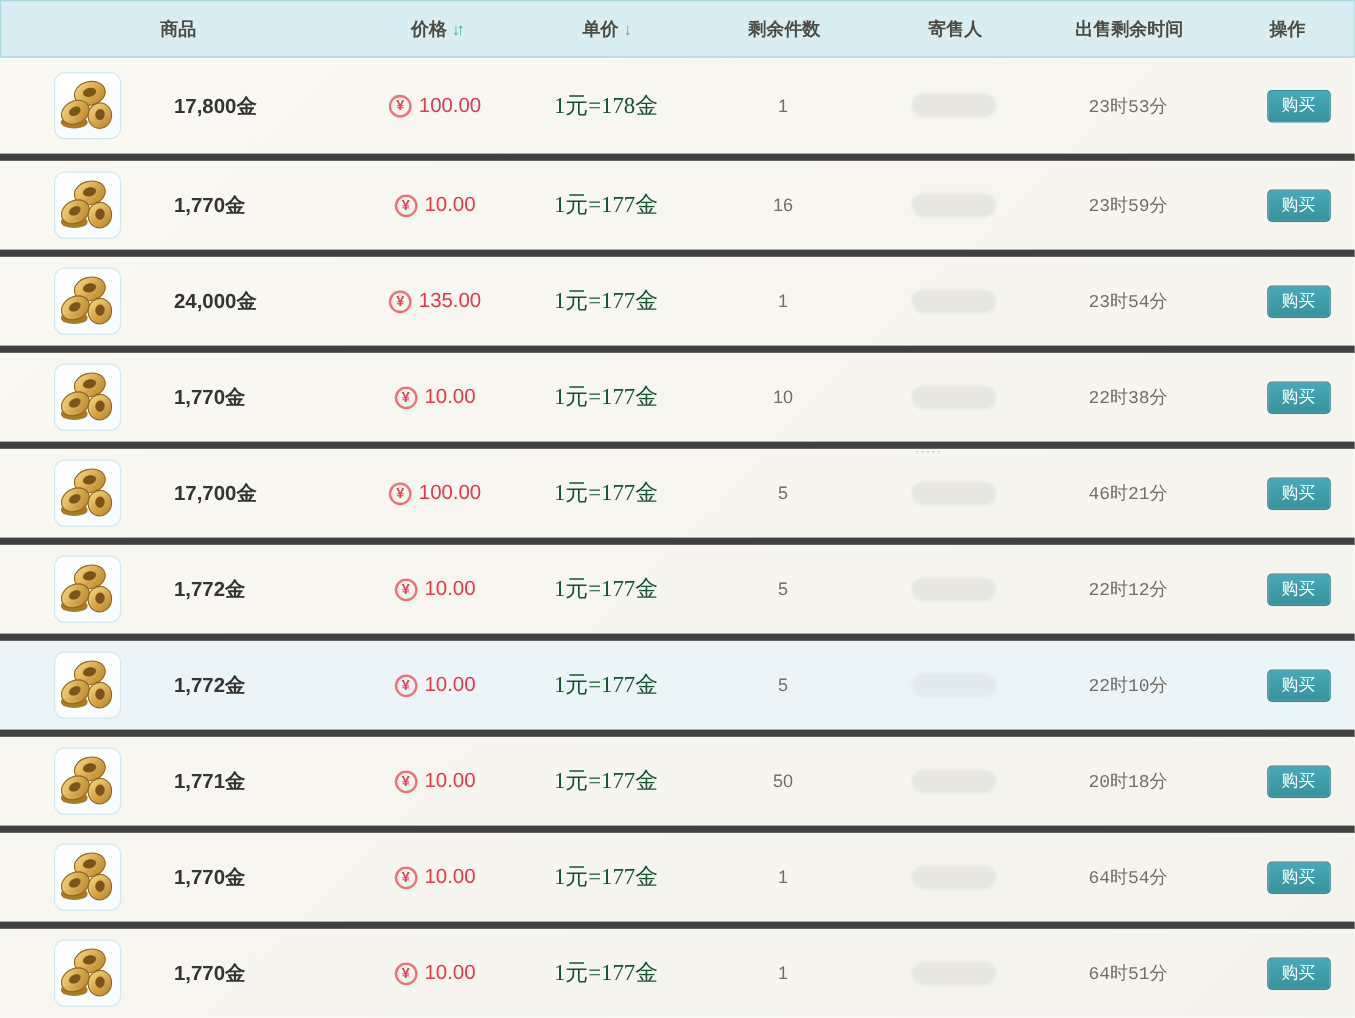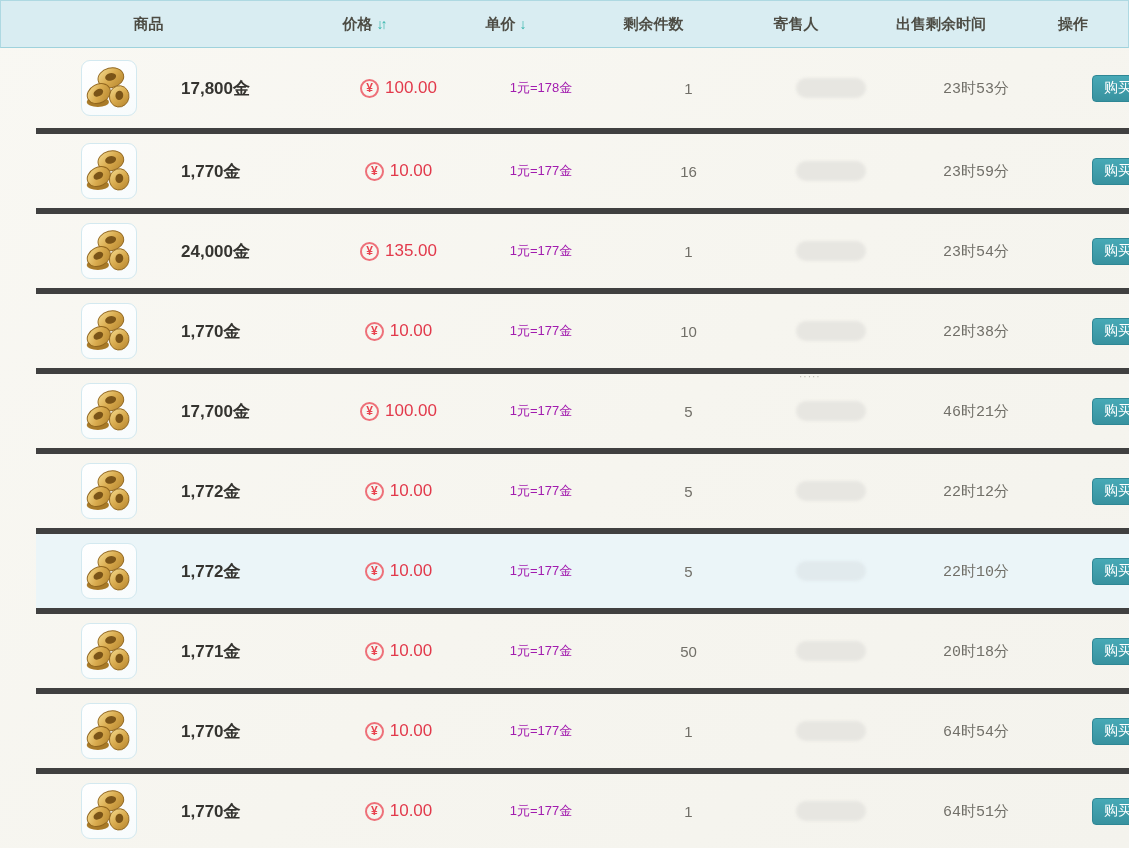--- a/index.html
+++ b/index.html
@@ -32,21 +32,20 @@
   }
   .sort-both { display:inline-flex; letter-spacing:-3px; font-weight:bold; }
   .sort-arrow { font-size:14px; font-weight:bold; }
 
   
   .row {
     height:80px;
     display:grid;
     grid-template-columns:295px 135px 150px 145px 140px 150px 114px;
     align-items:center;
-    margin-left:36px;
   }
   .row + .row { border-top:6px solid #404040; }
   .row.highlight { background:#ebf5f8; }
 
   .cell { display:flex; align-items:center; justify-content:center; }
 
   .product { justify-content:flex-start; padding-left:45px; gap:44px; }
   .coin-box {
     width:56px; height:56px;
     border:1px solid #d3e9f0;
@@ -63,21 +62,21 @@
     border-radius:50%;
     color:#e8434f;
     font-size:12px; font-weight:bold;
     display:inline-flex; align-items:center; justify-content:center;
     line-height:1;
     margin-right:6px;
     flex:0 0 auto;
   }
   .price-val { font-size:17px; font-weight:normal; color:#e2394b; }
 
-  .unit { font-size:13px; color:#a21caf; }
+  .unit { font-size:19px; color:#14532d;font-family:Liberation Serif, serif; }
   .qty  { font-size:15px; color:#716f68; }
   .time { font-size:15px; color:#716f68;font-family:Liberation Mono, monospace; }
 
   .seller-cell { position:relative; }
   .blur-pill {
     width:70px; height:20px;
     background:#e7e6e1;
     border-radius:10px;
     filter:blur(1.5px);
   }

